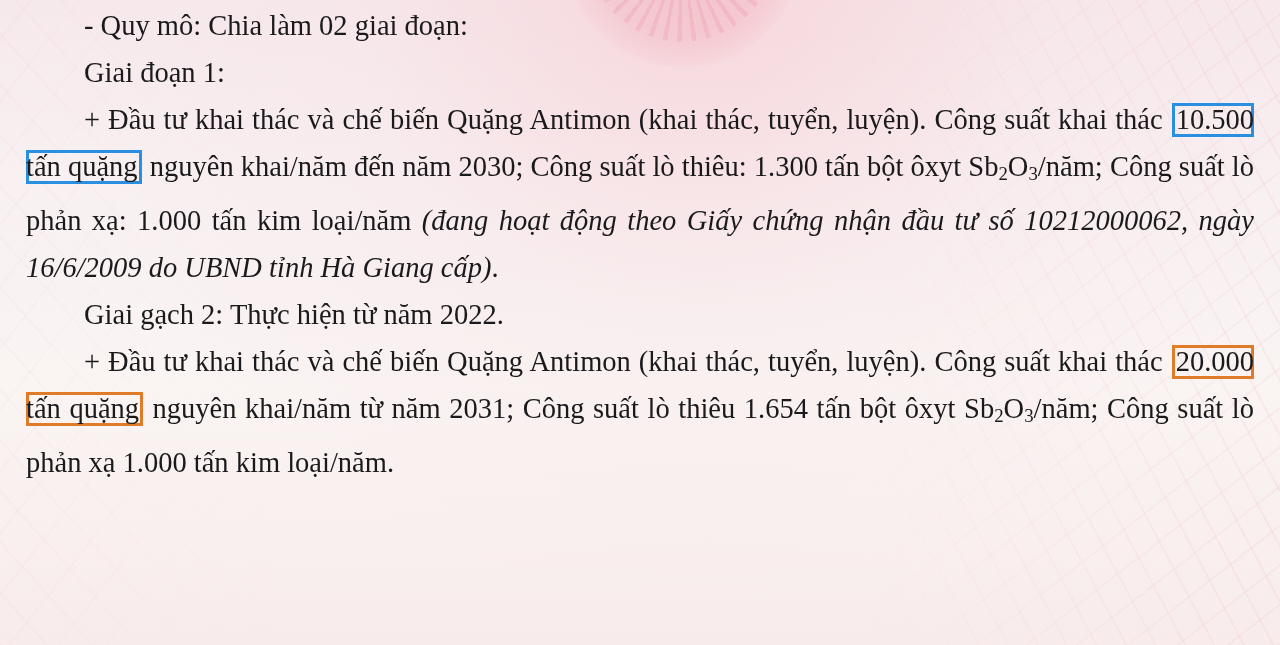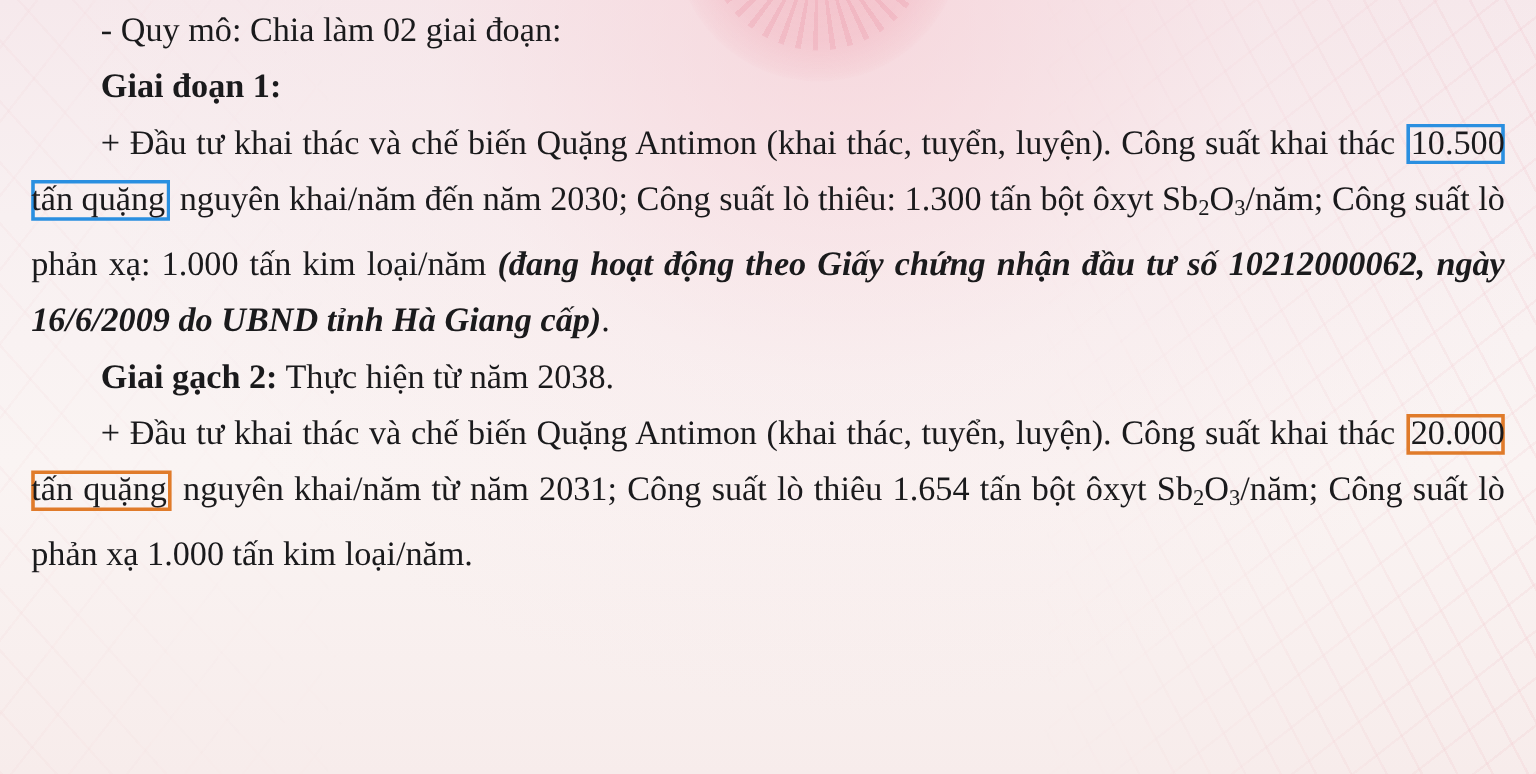--- a/index.html
+++ b/index.html
@@ -88,21 +88,21 @@
 
   p {
     margin: 0;
   }
 
   .indent {
     text-indent: 58px;
   }
 
   .bold {
-    font-weight: bold;
+    font-weight: normal;
   }
   .ital {
     font-style: italic;
   }
 
   sub {
     font-size: 0.66em;
     vertical-align: -0.22em;
   }
 
@@ -140,21 +140,21 @@
     <p class="indent bold">
       <span>Giai đoạn 1:</span>
     </p>
 
     <p class="indent">
       <span>+ Đầu tư khai thác và chế biến Quặng Antimon (khai thác, tuyển, luyện). Công suất khai thác </span><span class="hl hl-blue">10.500 tấn quặng</span><span> nguyên khai/năm đến năm 2030; Công suất lò thiêu: 1.300 tấn bột ôxyt Sb</span><sub>2</sub><span>O</span><sub>3</sub><span>/năm; Công suất lò phản xạ: 1.000 tấn kim loại/năm </span><span class="ital bold">(đang hoạt động theo Giấy chứng nhận đầu tư số 10212000062, ngày 16/6/2009 do UBND tỉnh Hà Giang cấp)</span><span>.</span>
     </p>
 
 
     <p class="indent">
-      <span class="bold">Giai gạch 2:</span><span> Thực hiện từ năm 2038.</span>
+      <span class="bold">Giai gạch 2:</span><span> Thực hiện từ năm 2022.</span>
     </p>
 
     <p class="indent">
       <span>+ Đầu tư khai thác và chế biến Quặng Antimon (khai thác, tuyển, luyện). Công suất khai thác </span><span class="hl hl-orange">20.000 tấn quặng</span><span> nguyên khai/năm từ năm 2031; Công suất lò thiêu 1.654 tấn bột ôxyt Sb</span><sub>2</sub><span>O</span><sub>3</sub><span>/năm; Công suất lò phản xạ 1.000 tấn kim loại/năm.</span>
     </p>
 
   </div>
 </div>
 
 </body></html>

